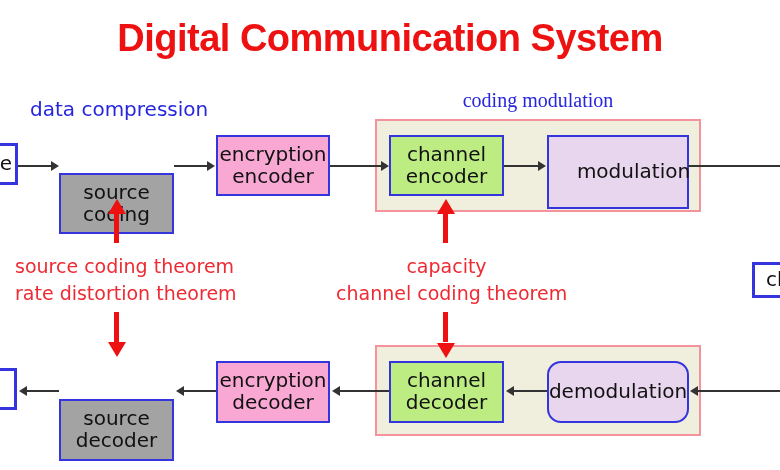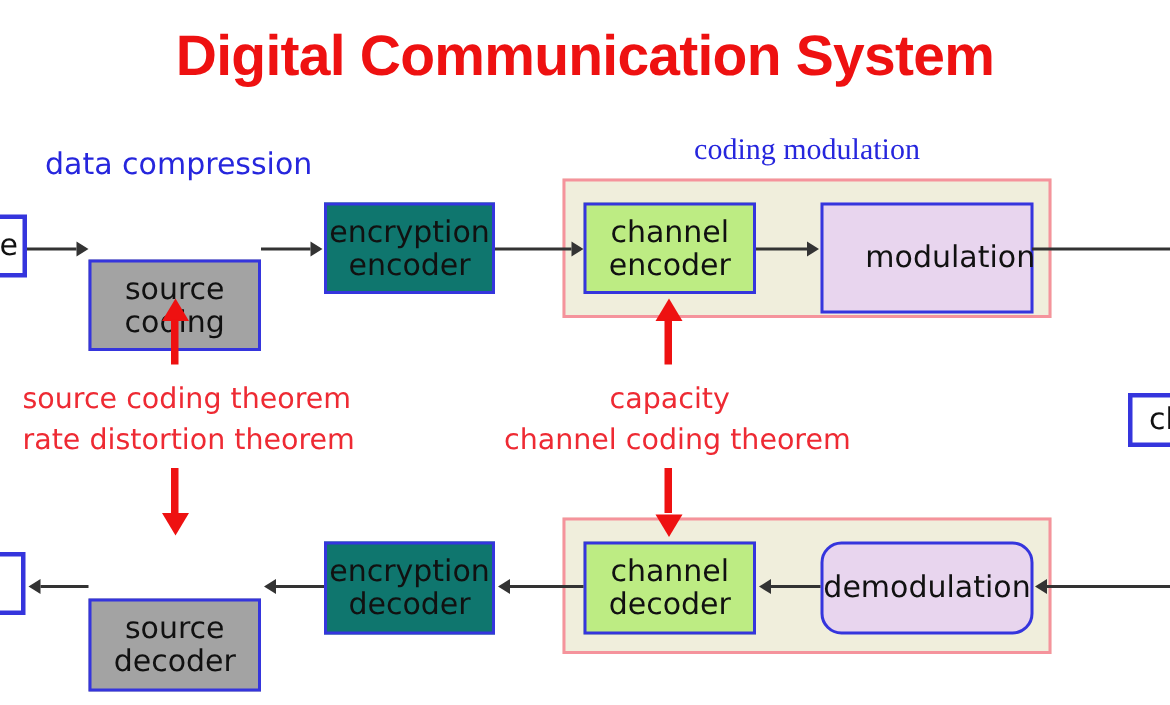--- a/index.html
+++ b/index.html
@@ -19,21 +19,21 @@
     position:absolute;background:#f0eedc;border:2px solid #f5939c;
     box-sizing:border-box;
   }
   .box{
     position:absolute;border:2px solid #3535dd;box-sizing:border-box;
     display:flex;flex-direction:column;align-items:center;justify-content:center;
     font-size:20px;color:#111;line-height:1.08;text-align:center;
   }
   .box.partial{border-width:3px;background:#ffffff;}
   .yellow{background:#a3a3a3;margin-top:38px;}
-  .orange{background:#0f766e;}
+  .orange{background:#f9a8d4;}
   .green{background:#bdec83;}
   .lav{background:#e8d5ee;}
   .bl{white-space:nowrap;}
   .redtext{
     position:absolute;font-size:19px;color:#ee2a33;white-space:nowrap;
   }
   .redtext.center{text-align:center;}
   .hline{position:absolute;height:2px;background:#333;}
   .ah-r{position:absolute;width:0;height:0;
     border-top:5px solid transparent;border-bottom:5px solid transparent;

